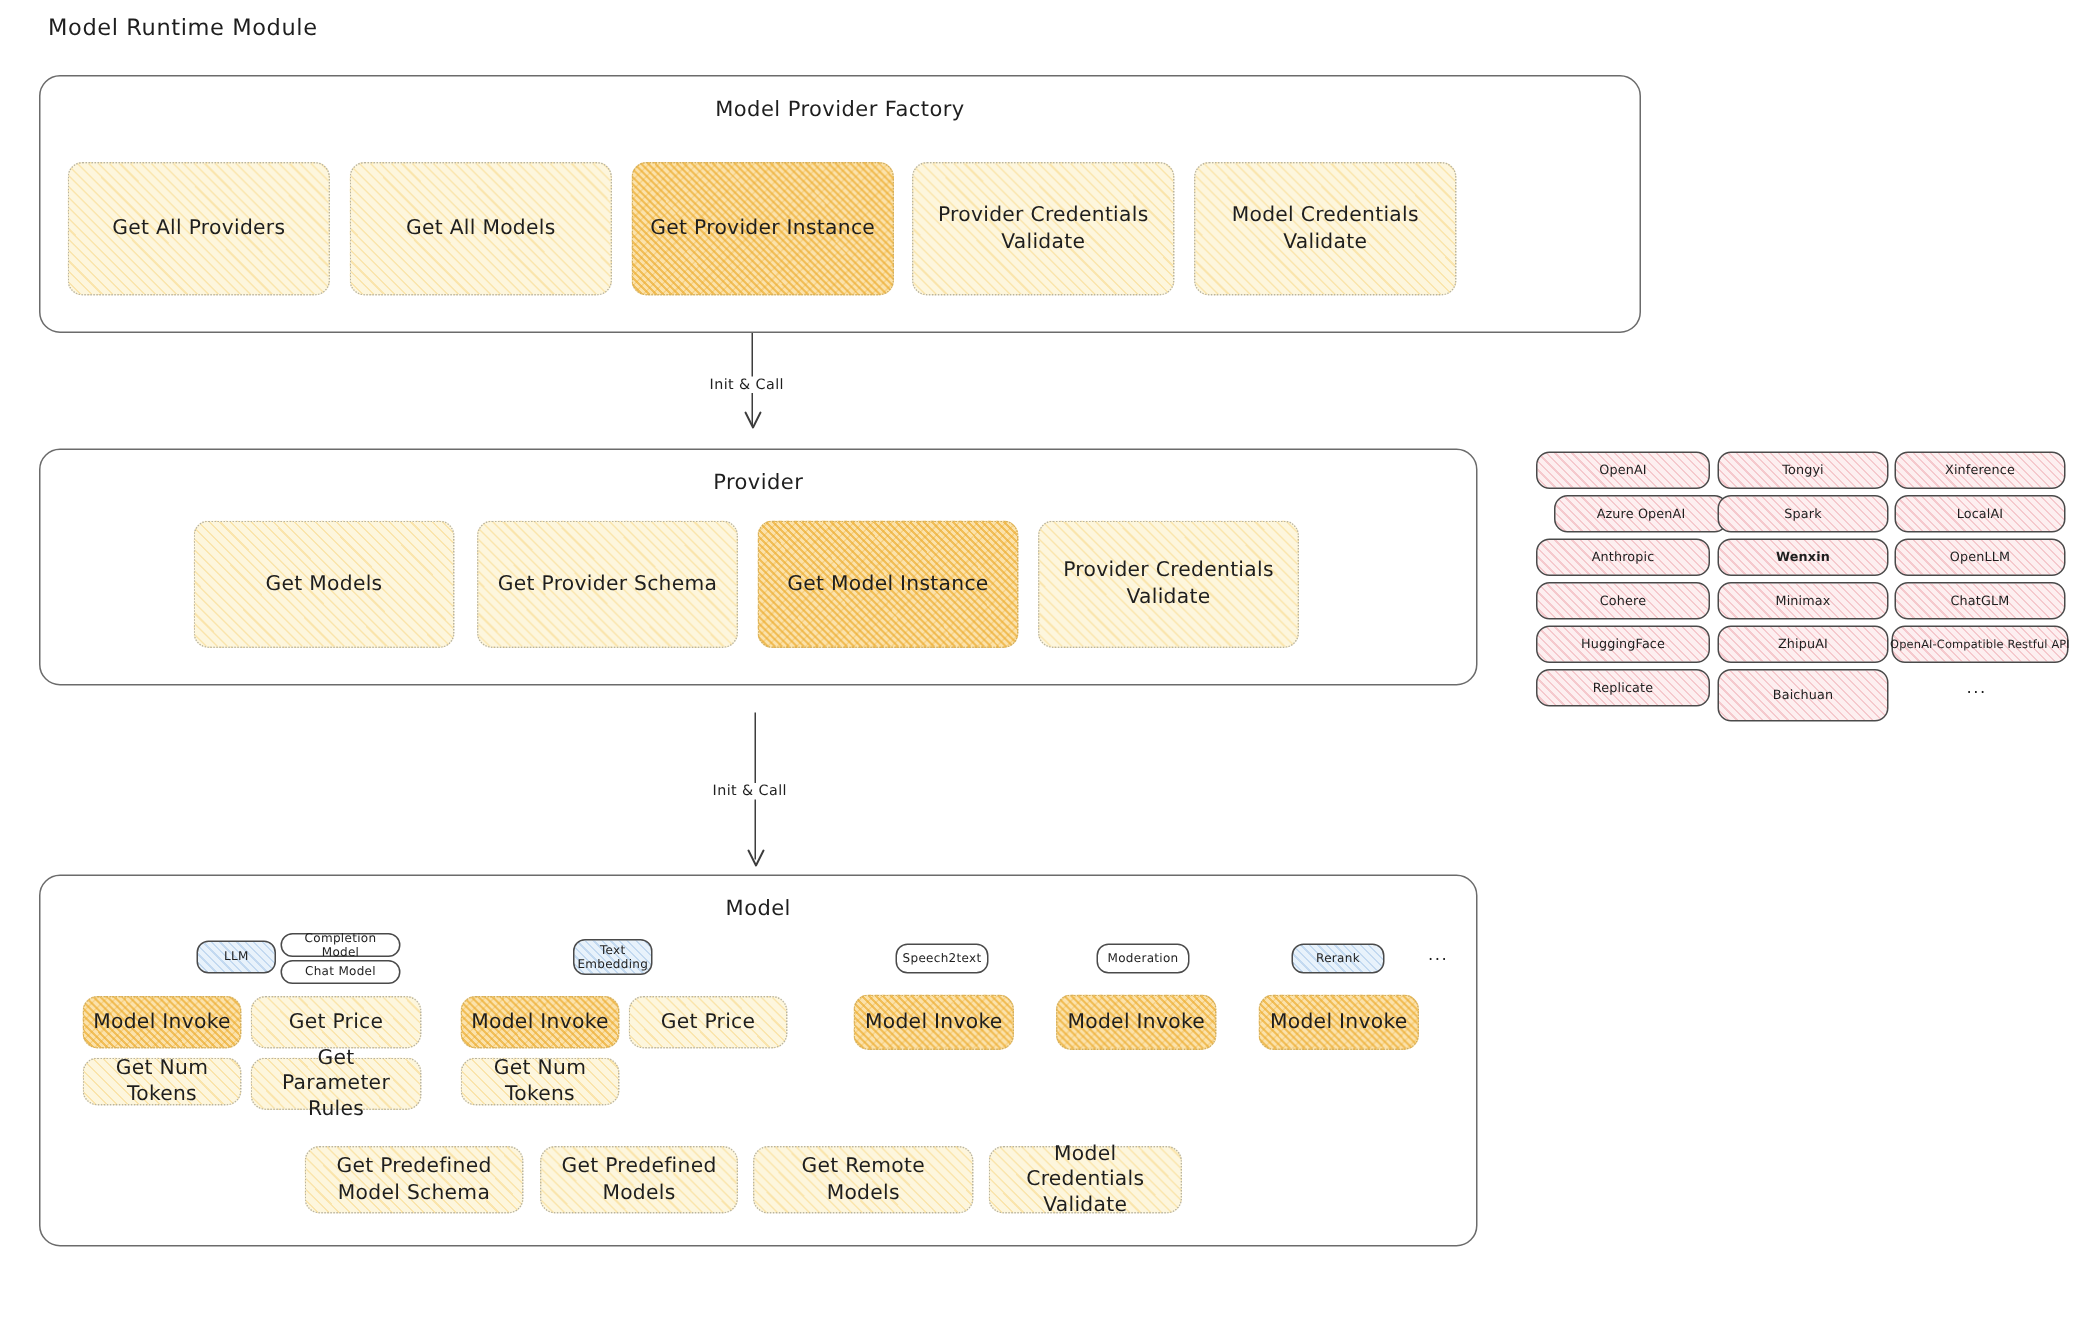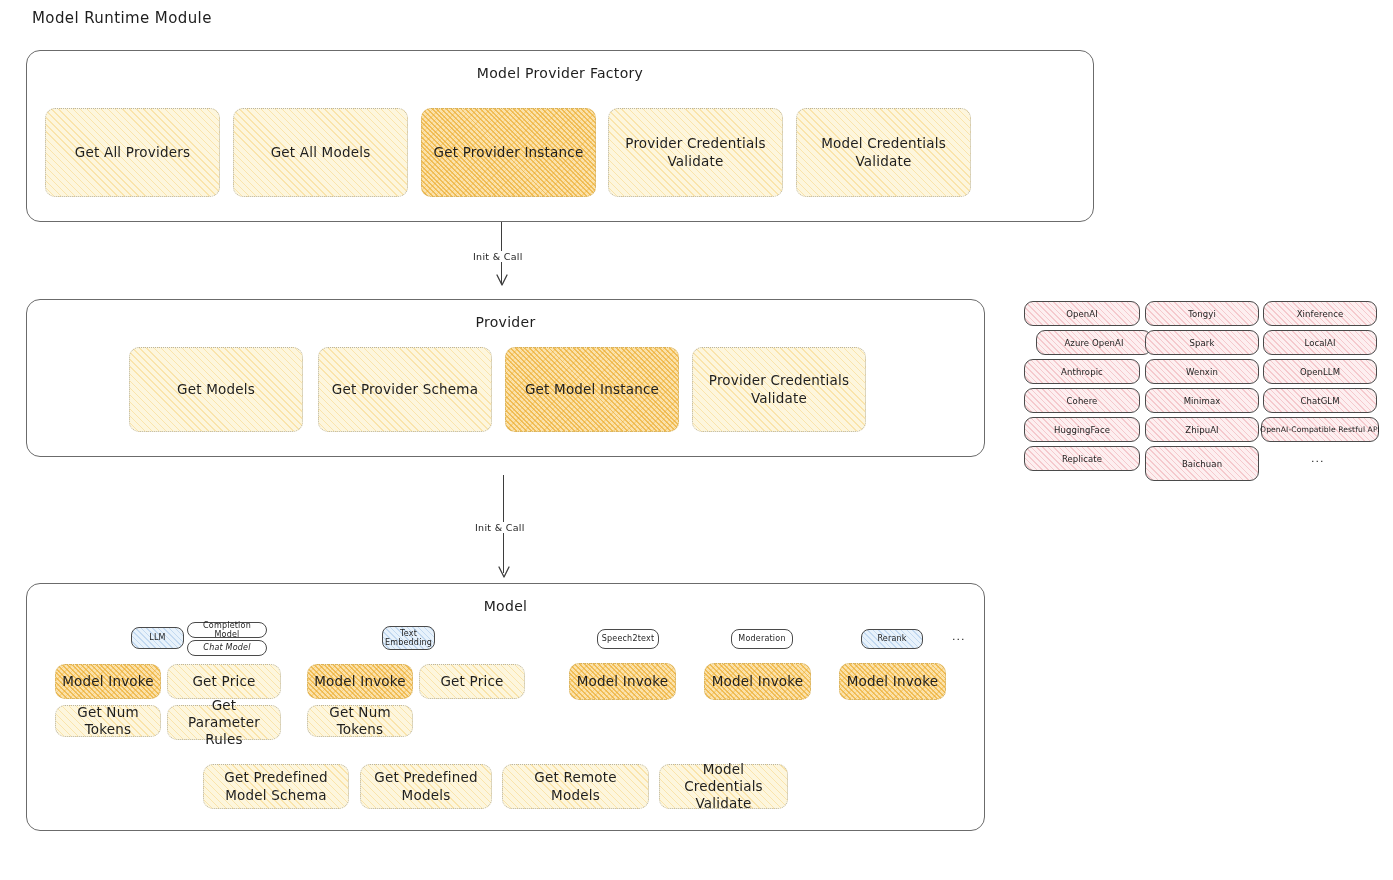--- a/index.html
+++ b/index.html
@@ -252,21 +252,21 @@
 <div class="chip hand" style="left:1024px; top:446px; width:116px; height:25px;">
   <span>Replicate</span>
 </div>
 
 <div class="chip hand" style="left:1145px; top:301px; width:114px; height:25px;">
   <span>Tongyi</span>
 </div>
 <div class="chip hand" style="left:1145px; top:330px; width:114px; height:25px;align-items:center;">
   <span>Spark</span>
 </div>
-<div class="chip hand" style="left:1145px; top:359px; width:114px; height:25px;">
+<div class="chip hand" style="left:1145px; top:359px; width:114px; height:25px;font-weight:bold;">
   <span>Wenxin</span>
 </div>
 <div class="chip hand" style="left:1145px; top:388px; width:114px; height:25px;">
   <span>Minimax</span>
 </div>
 <div class="chip hand" style="left:1145px; top:417px; width:114px; height:25px;">
   <span>ZhipuAI</span>
 </div>
 <div class="chip hand" style="left:1145px; top:446px; width:114px; height:35px;">
   <span>Baichuan</span>
@@ -297,21 +297,21 @@
 
 <div class="container stacked3" style="left:26px; top:583px; width:959px; height:248px;">
   <div class="container-title hand">Model</div>
 
   <div class="badge blue hand" style="left:104px; top:43px; width:53px; height:22px;">
     <span>LLM</span>
   </div>
   <div class="badge hand" style="left:160px; top:38px; width:80px; height:16px;">
     <span>Completion Model</span>
   </div>
-  <div class="badge hand" style="left:160px; top:56px; width:80px; height:16px;font-style:italic;">
+  <div class="badge hand" style="left:160px; top:56px; width:80px; height:16px;">
     <span>Chat Model</span>
   </div>
 
   <div class="node strong hand" style="left:28px; top:80px; width:106px; height:35px;">
     <span>Model Invoke</span>
   </div>
   <div class="node hand" style="left:140px; top:80px; width:114px; height:35px;">
     <span>Get Price</span>
   </div>
   <div class="node hand" style="left:28px; top:121px; width:106px; height:32px;">

